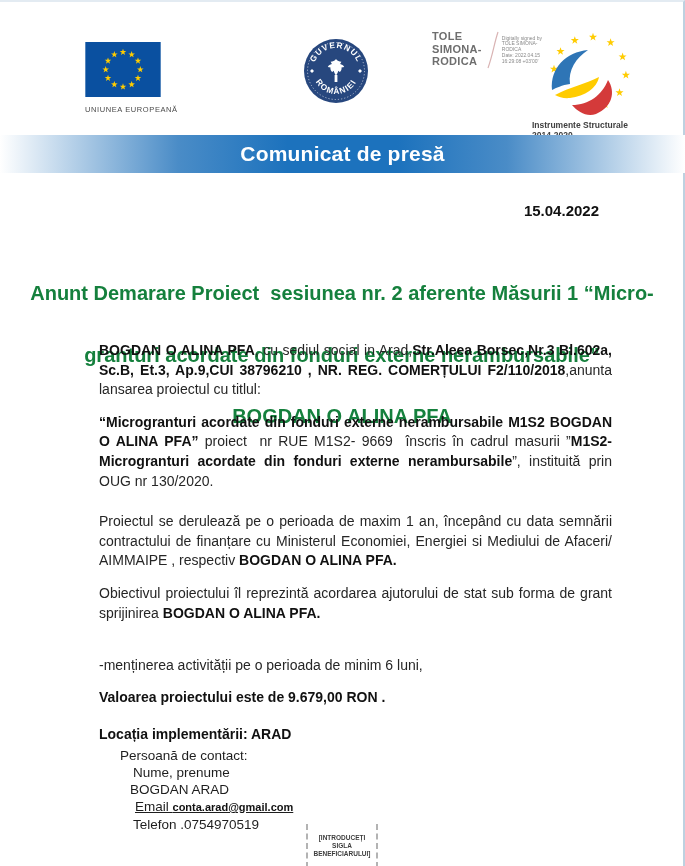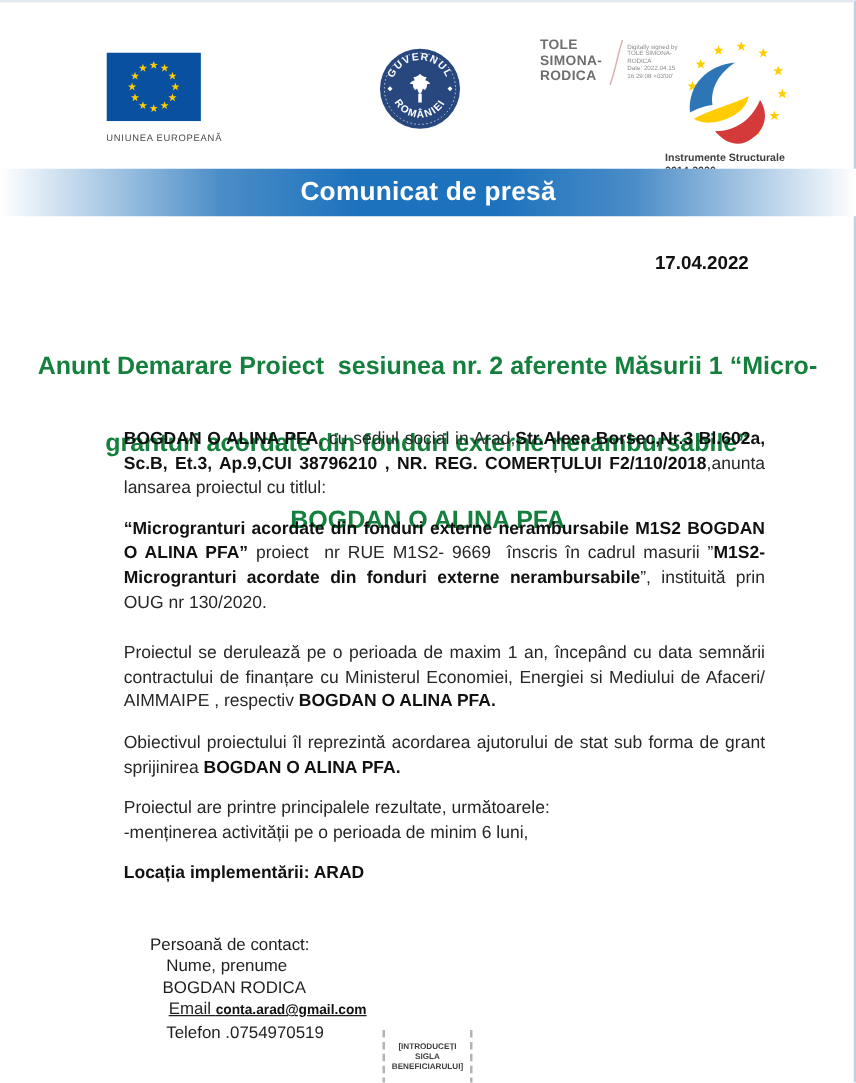--- a/index.html
+++ b/index.html
@@ -134,42 +134,43 @@
       <path d="M40 73 C 57 73, 70 63, 76 48 C 84 60, 80 75, 64 82 C 55 85.5, 46 80, 40 73 Z" fill="#d43a3a"></path>
     </svg>
     <div class="is-line1">Instrumente Structurale</div>
     <div class="is-line2">2014-2020</div>
   </div>
 
   <div class="banner">
     <span class="banner-title">Comunicat de presă</span>
   </div>
 
-  <div class="doc-date">17.04.2022</div>
+  <div class="doc-date">15.04.2022</div>
 
   <div class="doc-title">
     <div>Anunt Demarare Proiect  sesiunea nr. 2 aferente Măsurii 1 “Micro-</div>
     <div>granturi acordate din fonduri externe nerambursabile”</div>
     <div>BOGDAN O ALINA PFA</div>
   </div>
 
   <div class="body-text">
     <p><span class="b">BOGDAN O ALINA PFA</span><span>, cu sediul social in Arad,</span><span class="b">Str.Aleea Borsec,Nr.3 Bl.602a, Sc.B, Et.3, Ap.9,CUI 38796210 , NR. REG. COMERȚULUI F2/110/2018</span><span>,anunta lansarea proiectul cu titlul:</span></p>
     <p><span class="b">“Microgranturi acordate din fonduri externe nerambursabile M1S2 BOGDAN O ALINA PFA”</span><span> proiect  nr RUE M1S2- 9669  înscris în cadrul masurii ”</span><span class="b">M1S2-Microgranturi acordate din fonduri externe nerambursabile</span><span>”, instituită prin OUG nr 130/2020.</span></p>
     <div class="gap"></div>
     <p><span>Proiectul se derulează pe o perioada de maxim 1 an, începând cu data semnării contractului de finanțare cu Ministerul Economiei, Energiei si Mediului de Afaceri/ AIMMAIPE , respectiv </span><span class="b">BOGDAN O ALINA PFA</span><span class="b">.</span></p>
     <p><span>Obiectivul proiectului îl reprezintă acordarea ajutorului de stat sub forma de grant sprijinirea </span><span class="b">BOGDAN O ALINA PFA</span><span class="b">.</span></p>
-    <p><span>Proiectul are printre principalele rezultate, următoarele:</span><br><span>-menținerea activității pe o perioada de minim 6 luni,</span></p>
+    <p><br><span>-menținerea activității pe o perioada de minim 6 luni,</span></p>
+    <p class="single b">Valoarea proiectului este de 9.679,00 RON .</p>
     <p class="single b">Locația implementării: ARAD</p>
   </div>
 
   <div class="contact">
     <div>Persoană de contact:</div>
     <div class="ind1">Nume, prenume</div>
-    <div class="ind2">BOGDAN RODICA</div>
+    <div class="ind2">BOGDAN ARAD</div>
     <div class="ind3"><span>Email </span><span class="email-value">conta.arad@gmail.com</span></div>
     <div class="ind1">Telefon .0754970519</div>
   </div>
 
   <div class="logo-box">
     <span>[INTRODUCEȚI SIGLA BENEFICIARULUI]</span>
   </div>
 
 </div>
 

